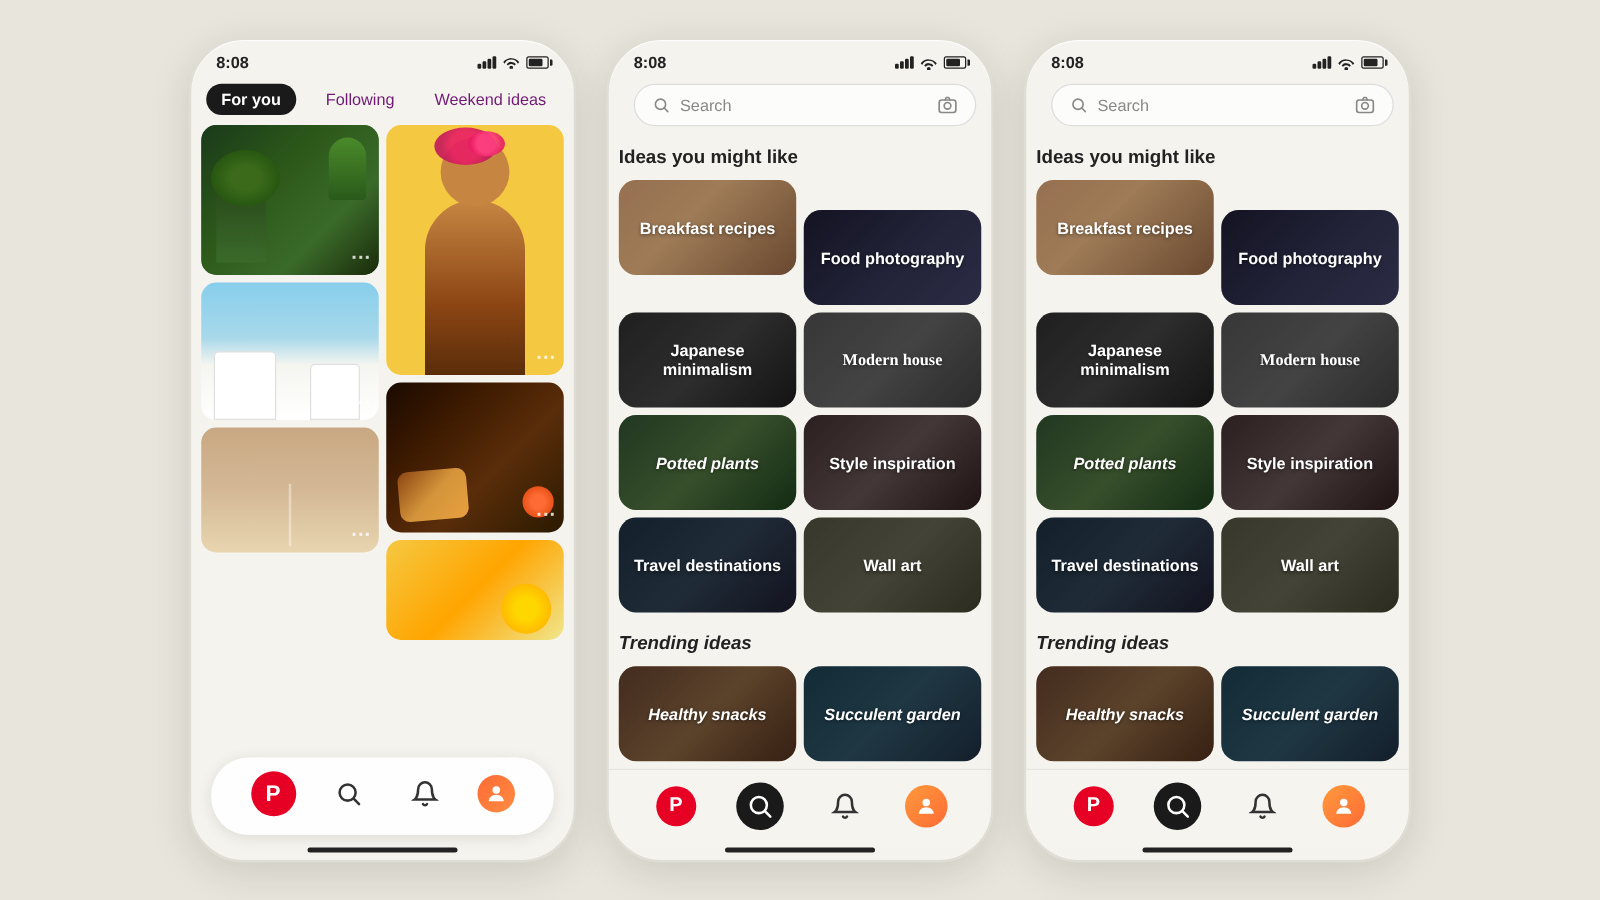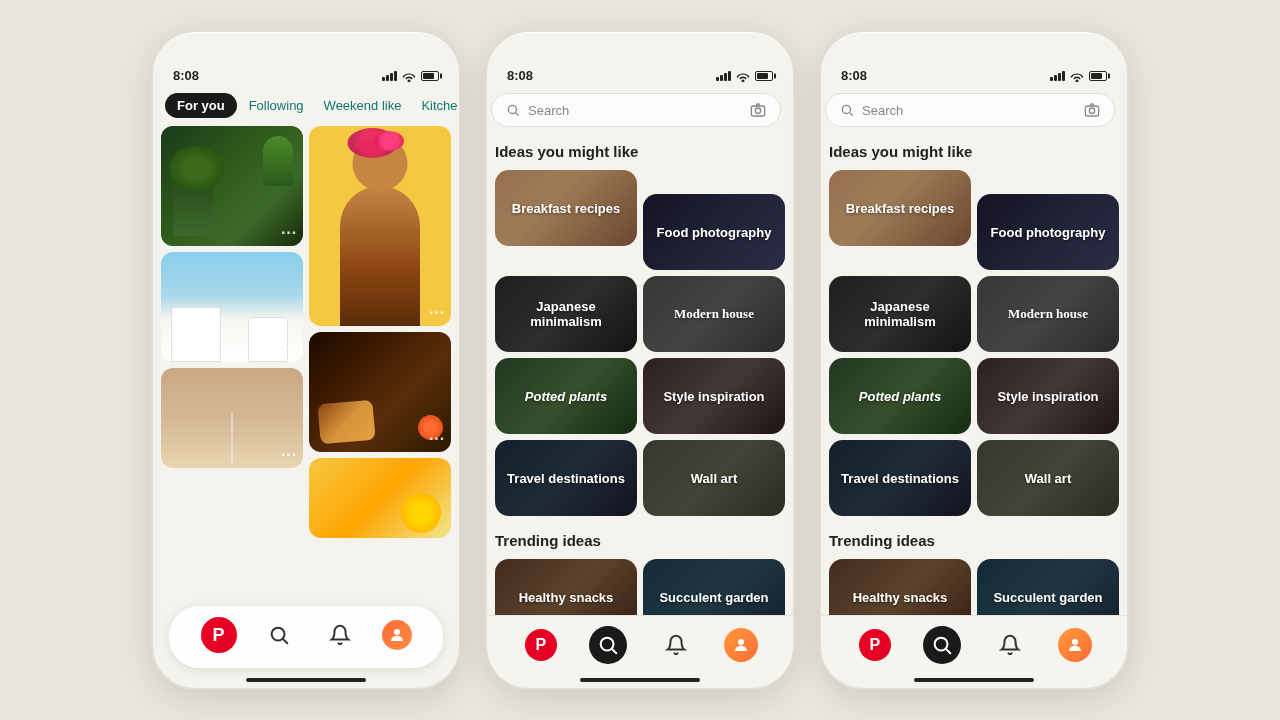--- a/index.html
+++ b/index.html
@@ -36,21 +36,20 @@
     
     .status-bar {
       display: flex;
       justify-content: space-between;
       align-items: center;
       padding: 10px 20px 4px 20px;
       font-size: 12px;
       font-weight: 600;
       background: transparent;
       flex-shrink: 0;
-      margin-top: 26px;
     }
     .status-time { font-size: 13px; font-weight: 700; color: #222; }
     .status-icons { display: flex; gap: 5px; align-items: center; }
     .signal-bars { display: flex; gap: 1px; align-items: flex-end; }
     .bar { width: 3px; background: #222; border-radius: 1px; }
     .bar-1 { height: 4px; }
     .bar-2 { height: 6px; }
     .bar-3 { height: 8px; }
     .bar-4 { height: 10px; }
     .wifi-icon { font-size: 11px; color: #222; }
@@ -68,36 +67,36 @@
     .phone-content {
       flex: 1;
       overflow: hidden;
       display: flex;
       flex-direction: column;
     }
 
     
     .nav-tabs {
       display: flex;
-      gap: 4px;
+      gap: 16px;
       padding: 6px 12px 8px 12px;
       align-items: center;
       flex-shrink: 0;
     }
     .tab-pill {
       background: #1a1a1a;
       color: #fff;
       border-radius: 20px;
       padding: 5px 12px;
       font-size: 13px;
       font-weight: 600;
       white-space: nowrap;
     }
     .tab-plain {
-      color: #0f766e;
+      color: #701a75;
       padding: 5px 8px;
       font-size: 13px;
       font-weight: 500;
       white-space: nowrap;
     }
     .masonry-feed {
       display: flex;
       gap: 6px;
       padding: 0 8px;
       flex: 1;
@@ -135,21 +134,21 @@
       display: flex; align-items: center; justify-content: center; color: white;
       font-size: 18px; font-weight: 700;
     }
     .home-indicator {
       width: 120px; height: 4px; background: #222; border-radius: 2px;
       margin: 0 auto 6px auto;
     }
 
     
     .search-bar-container {
-      padding: 6px 12px 8px 4px;
+      padding: 6px 12px 8px 20px;
       flex-shrink: 0;
     }
     .search-bar {
       background: rgba(255,255,255,0.7);
       border: 1px solid #ddd;
       border-radius: 24px;
       padding: 8px 14px;
       display: flex;
       align-items: center;
       gap: 8px;
@@ -200,20 +199,21 @@
     .bg-modern { background: linear-gradient(135deg, #4a4a4a 0%, #5a5a5a 50%, #3a3a3a 100%); font-family: Liberation Serif, serif; }
     .bg-potted { background: linear-gradient(135deg, #2d4a2d 0%, #4a6a3a 50%, #1a3a1a 100%); font-style: italic; }
     .bg-style { background: linear-gradient(135deg, #3a2a2a 0%, #5a4a4a 50%, #2a1a1a 100%); }
     .bg-travel { background: linear-gradient(135deg, #1a2a3a 0%, #2a3a4a 50%, #1a1a2a 100%); }
     .bg-wall { background: linear-gradient(135deg, #4a4a3a 0%, #5a5a4a 50%, #3a3a2a 100%); }
     .bg-healthy { background: linear-gradient(135deg, #5a3a2a 0%, #7a5a3a 50%, #4a2a1a 100%); }
     .bg-succulent { background: linear-gradient(135deg, #1a3a4a 0%, #2a4a5a 50%, #1a2a3a 100%); }
 
     .trending-section {
       margin-top: 16px;
+      font-style: italic;
     }
 
     
     .avatar-circle {
       width: 30px; height: 30px; border-radius: 50%;
       background: linear-gradient(135deg, #ff6b35 0%, #ff8c42 100%);
       overflow: hidden; display: flex; align-items: center; justify-content: center;
     }
 
     .nav-icon-circle {
@@ -261,21 +261,21 @@
           <div class="battery-fill"></div>
         </div>
       </div>
     </div>
 
     <div class="phone-content">
 
       <div class="nav-tabs">
         <div class="tab-pill">For you</div>
         <div class="tab-plain">Following</div>
-        <div class="tab-plain">Weekend like</div>
+        <div class="tab-plain">Weekend ideas</div>
         <div class="tab-plain">Kitche</div>
       </div>
 
       <div class="masonry-feed">
 
         <div class="masonry-col">
           <div class="pin-card img-plant" style="height:120px; position:relative;">
             <div style="position:absolute;inset:0;background:linear-gradient(135deg,#1a3a1a 0%,#2d5a1a 40%,#3a6a2a 70%,#1a2a0a 100%);border-radius:12px;">
               <div style="position:absolute;bottom:10px;left:12px;width:40px;height:60px;background:linear-gradient(180deg,#2a4a1a 0%,#3a6a2a 100%);border-radius:4px 4px 0 0;"></div>
               <div style="position:absolute;top:20px;left:8px;width:55px;height:45px;background:radial-gradient(ellipse,#3a6a1a 30%,#1a4a0a 100%);border-radius:50%;"></div>

